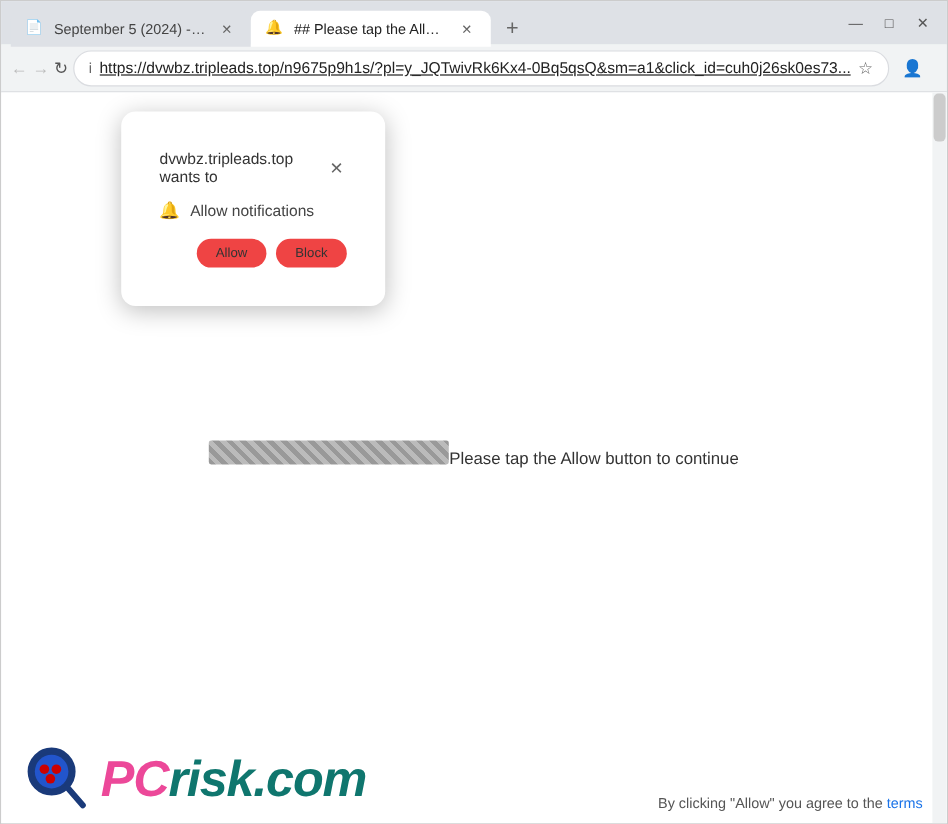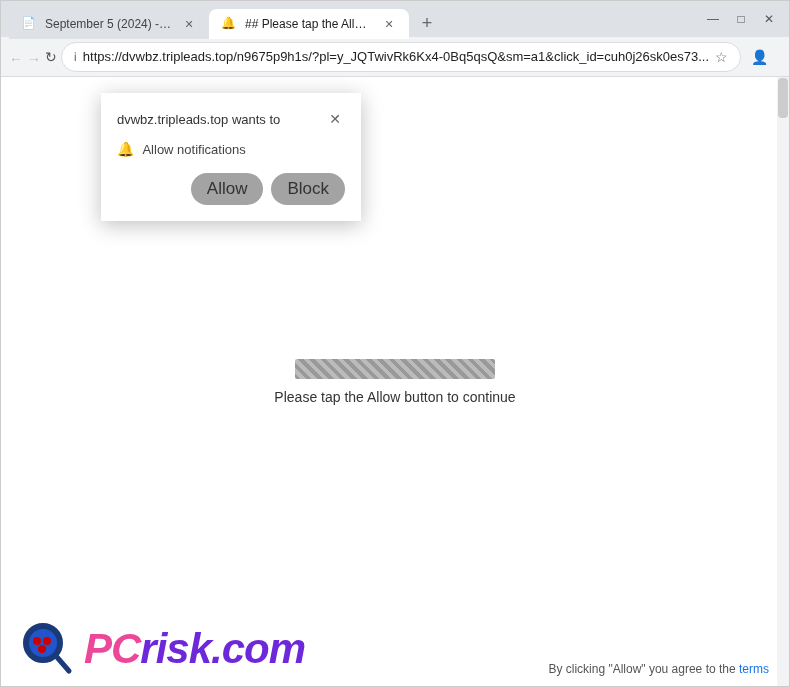--- a/index.html
+++ b/index.html
@@ -159,20 +159,21 @@
       color: #666;
       font-size: 12px;
     }
 
     .address-text {
       flex: 1;
       overflow: hidden;
       text-overflow: ellipsis;
       white-space: nowrap;
       font-size: 13px;
+      text-decoration: underline;
     }
 
     .address-star {
       color: #666;
       font-size: 14px;
     }
 
     .nav-extras {
       display: flex;
       gap: 2px;
@@ -204,25 +205,25 @@
       background: #ccc;
       border-radius: 4px;
       margin: 1px;
     }
 
     
     .permission-popup {
       position: absolute;
       top: 16px;
       left: 100px;
-      width: 260px;
+      width: 220px;
       background: #fff;
-      border-radius: 0;
+      border-radius: 12px;
       box-shadow: 0 4px 20px rgba(0,0,0,0.25);
-      padding: 16px;
+      padding: 32px;
       z-index: 100;
     }
 
     .popup-header {
       display: flex;
       justify-content: space-between;
       align-items: center;
       margin-bottom: 12px;
     }
 
@@ -261,30 +262,30 @@
       display: flex;
       justify-content: flex-end;
       gap: 8px;
     }
 
     .btn-allow, .btn-block {
       padding: 6px 16px;
       border-radius: 20px;
       border: none;
       cursor: pointer;
-      font-size: 17px;
-      background: #a3a3a3;
+      font-size: 11px;
+      background: #ef4444;
       color: #333;
       text-align: center;
     }
 
     
     .main-page {
       display: flex;
-      flex-direction: column;
+      flex-direction: row;
       align-items: center;
       justify-content: center;
       height: 100%;
     }
 
     .progress-bar-container {
       width: 200px;
       height: 20px;
       margin-bottom: 10px;
     }
@@ -325,21 +326,21 @@
 
     .pcrisk-text {
       font-size: 42px;
       font-weight: bold;
       color: #ccc;
       letter-spacing: -1px;
       font-style: italic;
     }
 
     .pcrisk-text .orange {
-      color: #6d28d9;
+      color: #0f766e;
       margin-top: 43px;
     }
 
     
     .bottom-right-text {
       position: absolute;
       bottom: 10px;
       right: 20px;
       font-size: 12px;
       color: #555;

